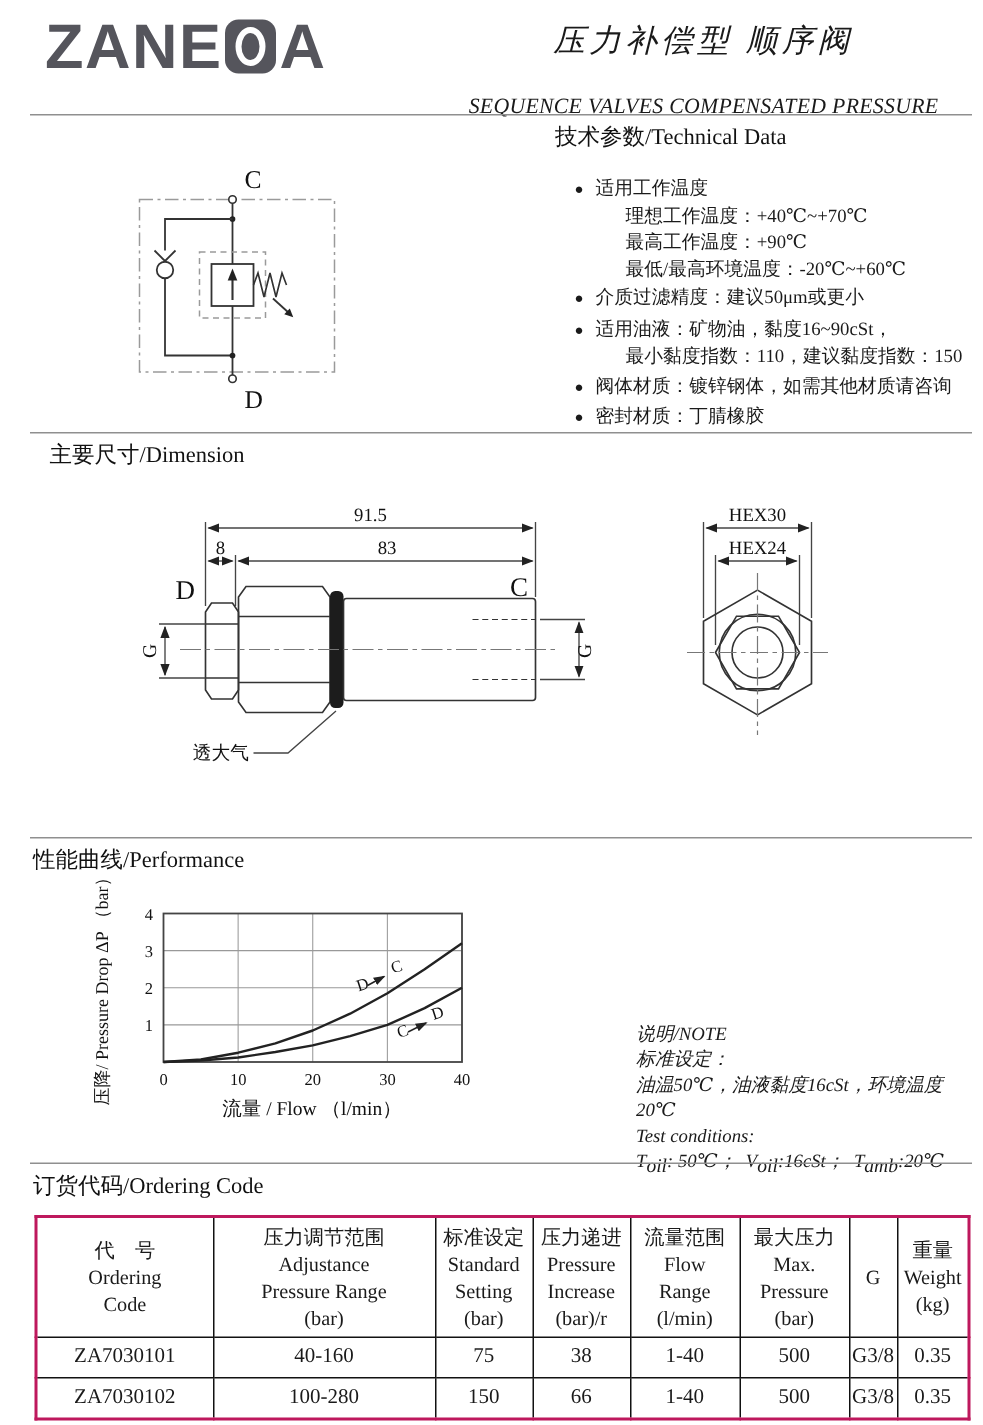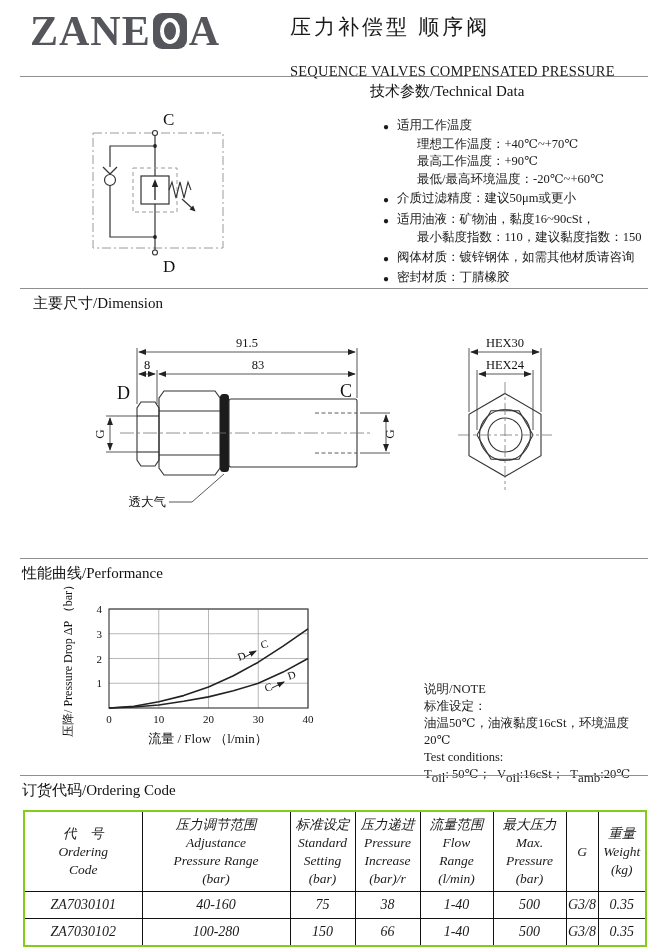--- a/index.html
+++ b/index.html
@@ -2,44 +2,44 @@
 <html><head>
 <meta charset="utf-8">
 <style>
   html,body{margin:0;padding:0;background:#fff;}
   body{width:655px;height:950px;font-family:"Liberation Serif","DejaVu Serif",serif;color:#1a1a1a;}
   .page{position:relative;width:655px;height:950px;background:#fff;overflow:hidden;}
   .divider{position:absolute;left:20px;width:628px;height:0;border-top:1px solid #8f8f8f;}
   .sec-heading{position:absolute;font-size:15px;color:#111;white-space:nowrap;}
   
   .logo{position:absolute;left:30px;top:10px;display:flex;align-items:center;
-        font-family:Liberation Serif, serif;font-weight:bold;
+        font-family:Liberation Sans, sans-serif;font-weight:bold;
         font-size:42px;letter-spacing:1px;color:#55555c;line-height:1;}
   .logo-d{width:34px;height:36px;background:#55555c;border-radius:9px;position:relative;margin:0 2px;}
   .logo-d .ring{position:absolute;left:50%;top:50%;width:12px;height:18px;margin:-13px 0 0 -10px;
         border:4px solid #fff;border-radius:50%;}
-  .title-block{position:absolute;left:290px;top:13px;width:358px;}
+  .title-block{position:absolute;left:290px;top:13px;width:358px;text-align:center;font-style:italic;}
   .title-cn{font-size:21px;letter-spacing:3px;}
   .title-en{font-size:14.5px;margin-top:22px;letter-spacing:0.2px;}
   
   .td-list{position:absolute;left:383px;top:118px;width:270px;font-size:12.5px;line-height:15.5px;}
   .td-line{display:flex;margin-bottom:2px;}
   .td-line .bullet{font-size:10px;margin-right:8px;margin-top:1px;}
   .td-sub{margin-left:34px;margin-bottom:2px;}
   .td-gap{margin-top:4px;}
   
-  .note{position:absolute;left:424px;top:681px;width:228px;font-size:12.5px;line-height:17px;}
+  .note{position:absolute;left:424px;top:681px;width:228px;font-size:12.5px;line-height:17px;font-style:italic;}
   .note sub{font-size:13px;}
   
   svg text{font-family:"Liberation Serif","DejaVu Serif",serif;fill:#111;}
   
   .ord-table{position:absolute;left:23px;top:810px;border-collapse:collapse;table-layout:fixed;
              width:622px;font-size:14px;}
   .ord-table th,.ord-table td{border:1px solid #111;text-align:center;padding:0;font-weight:normal;}
-  .ord-table{border:2px solid #84cc16;font-style:italic;}
+  .ord-table{border:2px solid #be185d;}
   .ord-table thead th{height:79px;vertical-align:middle;font-size:13.5px;line-height:18px;}
   .ord-table tbody td{height:26px;}
 </style>
 </head>
 <body>
 
 <div class="page">
 
   <div class="logo">
     <span>ZANE</span>

